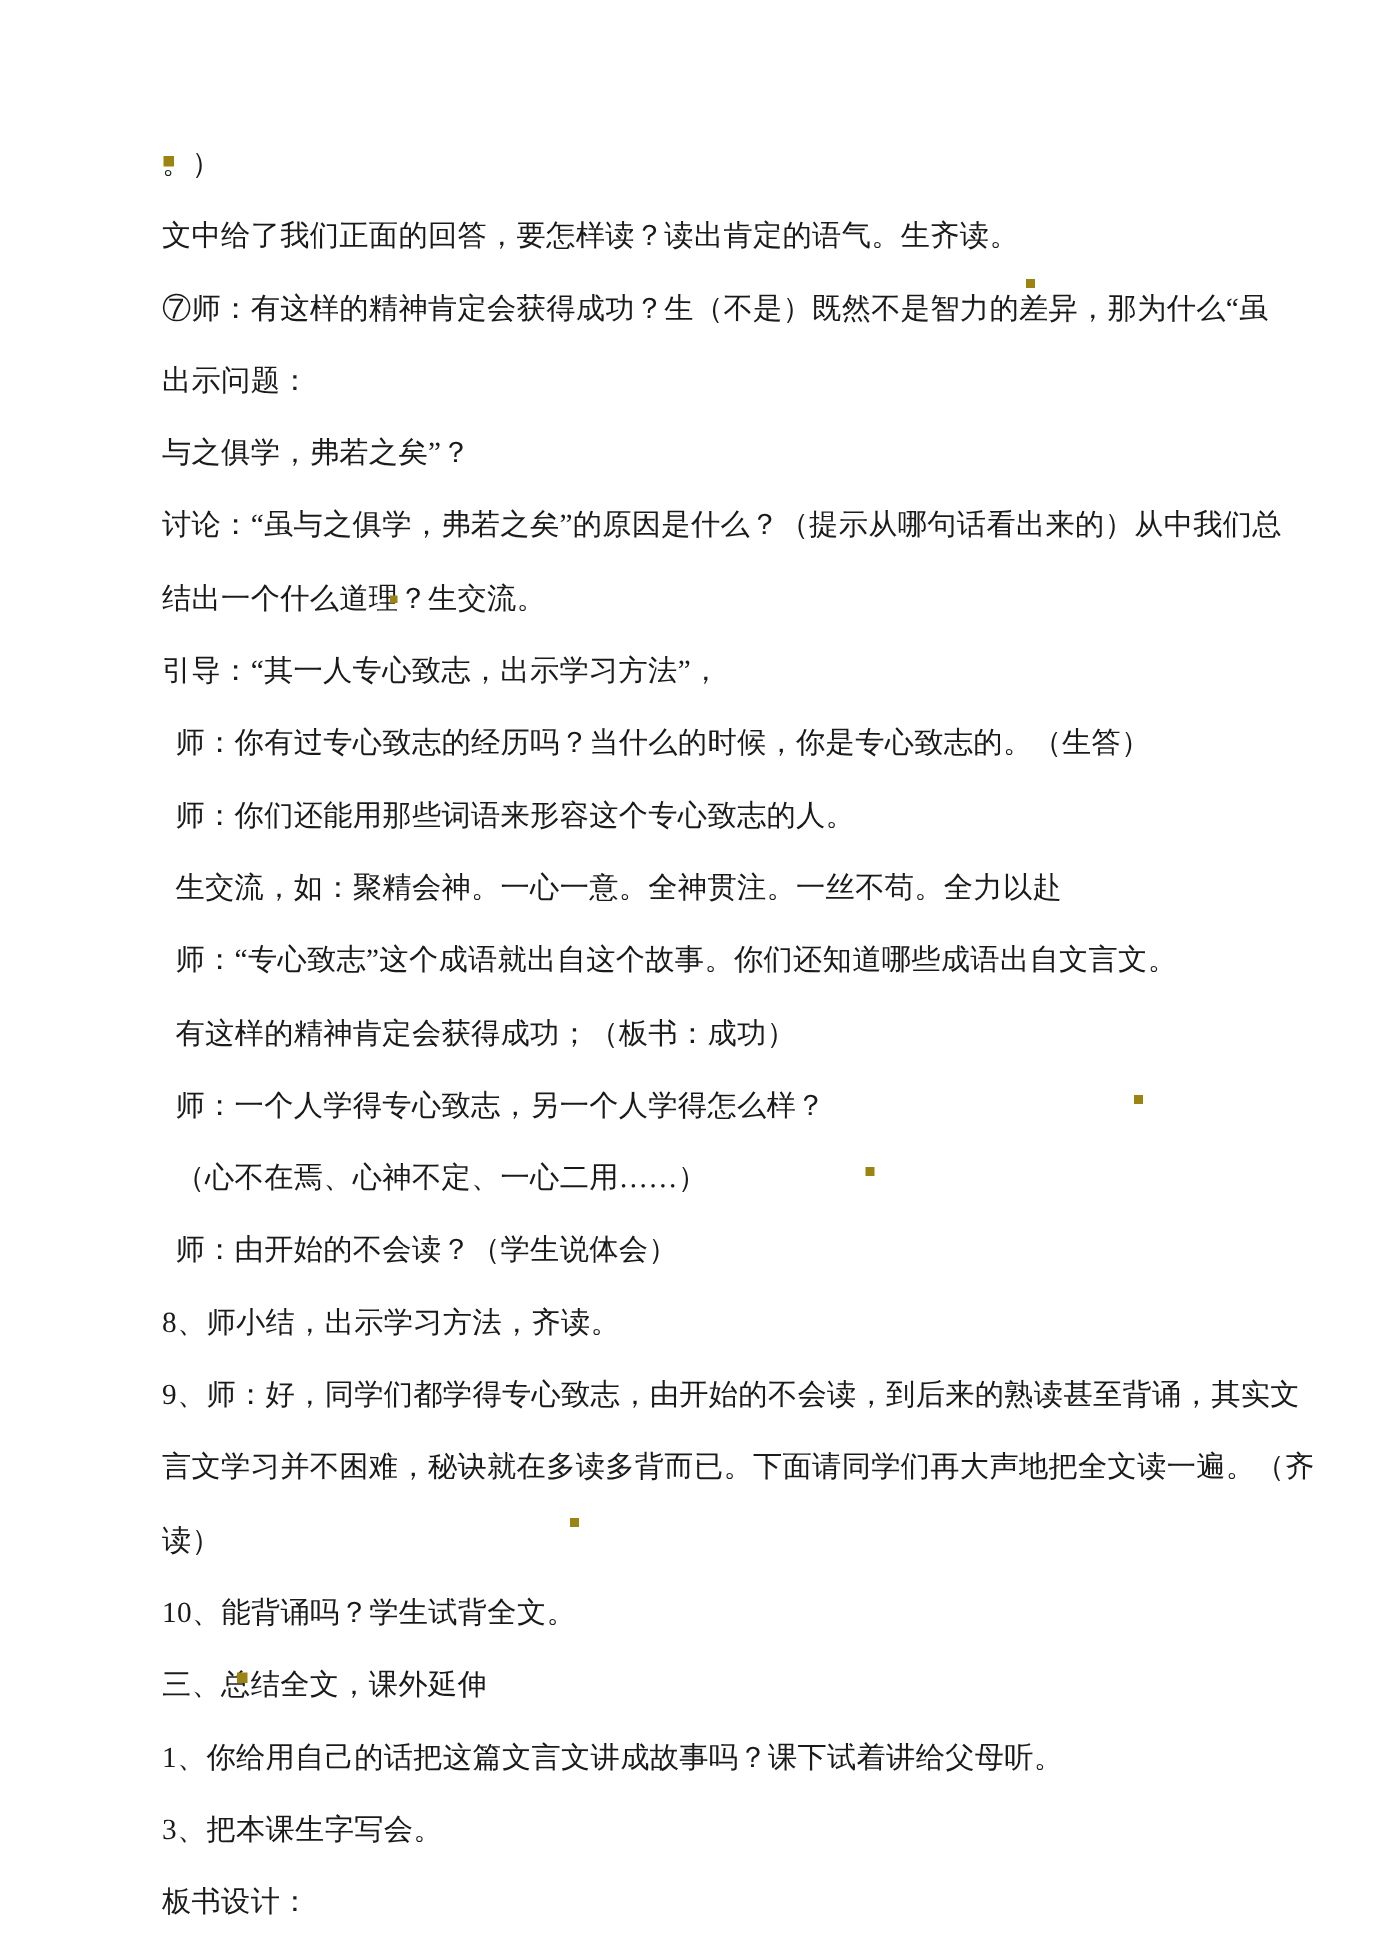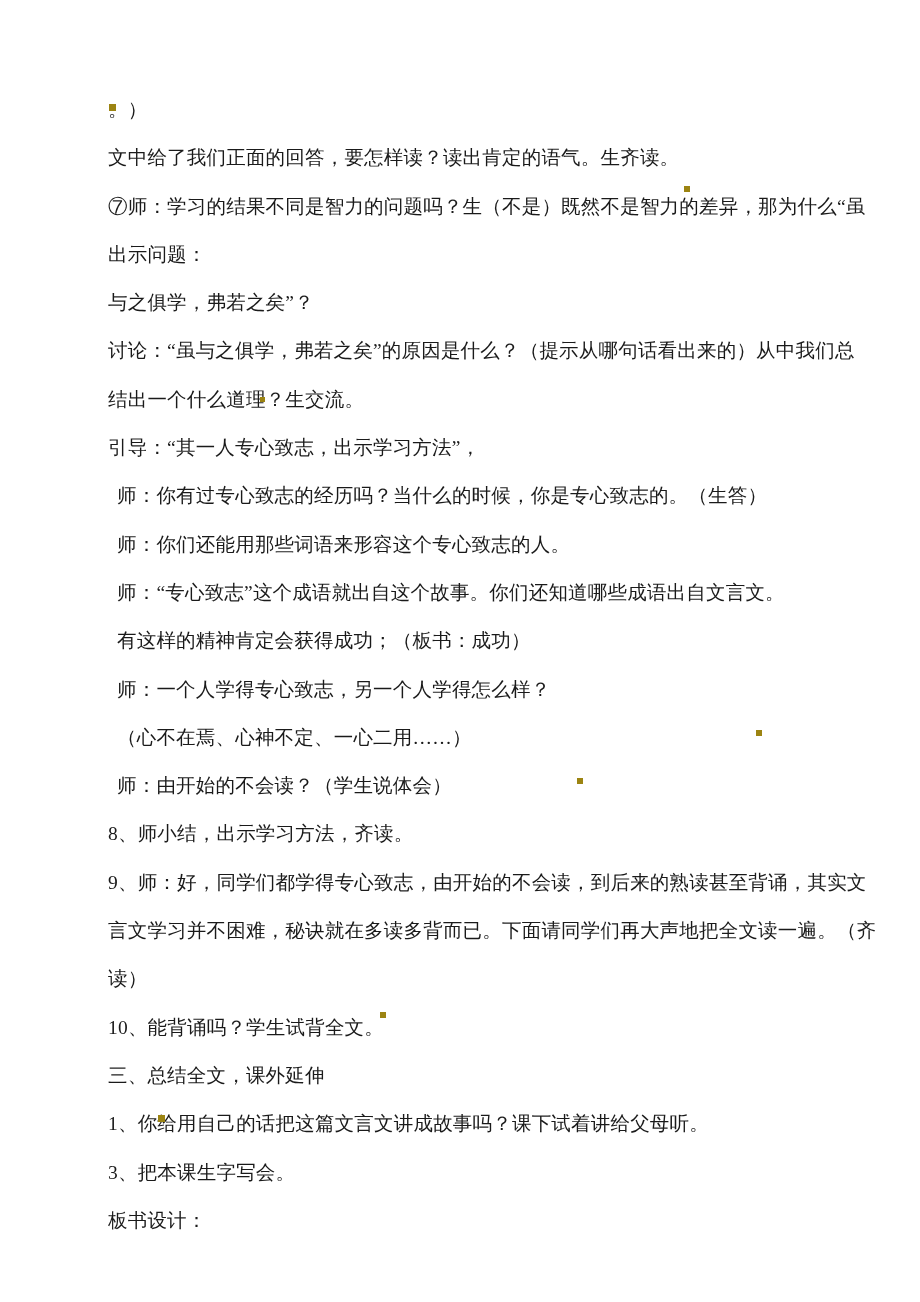--- a/index.html
+++ b/index.html
@@ -53,28 +53,29 @@
   .mark.m7 { left: 158px; top: 1115px; width: 7px; height: 7px; }
 </style>
 </head>
 <body>
 
 <div class="page">
 
   <div class="doc-body">
     <div class="line">。）</div>
     <div class="line">文中给了我们正面的回答，要怎样读？读出肯定的语气。生齐读。</div>
-    <div class="line">⑦师：学习的结果不同是智力的问题吗？生（不是）既然不是智力的差异，那为什么“虽</div>
+    <div class="line">⑦师：有这样的精神肯定会获得成功？生（不是）既然不是智力的差异，那为什么“虽</div>
     <div class="line">出示问题：</div>
     <div class="line">与之俱学，弗若之矣”？</div>
     <div class="line">讨论：“虽与之俱学，弗若之矣”的原因是什么？（提示从哪句话看出来的）从中我们总</div>
     <div class="line">结出一个什么道理？生交流。</div>
     <div class="line">引导：“其一人专心致志，出示学习方法”，</div>
     <div class="line indent1">师：你有过专心致志的经历吗？当什么的时候，你是专心致志的。（生答）</div>
     <div class="line indent1">师：你们还能用那些词语来形容这个专心致志的人。</div>
+    <div class="line indent1">生交流，如：聚精会神。一心一意。全神贯注。一丝不苟。全力以赴</div>
     <div class="line indent1">师：“专心致志”这个成语就出自这个故事。你们还知道哪些成语出自文言文。</div>
     <div class="line indent1">有这样的精神肯定会获得成功；（板书：成功）</div>
     <div class="line indent1">师：一个人学得专心致志，另一个人学得怎么样？</div>
     <div class="line indent1">（心不在焉、心神不定、一心二用……）</div>
     <div class="line indent1">师：由开始的不会读？（学生说体会）</div>
     <div class="line">8、师小结，出示学习方法，齐读。</div>
     <div class="line">9、师：好，同学们都学得专心致志，由开始的不会读，到后来的熟读甚至背诵，其实文</div>
     <div class="line">言文学习并不困难，秘诀就在多读多背而已。下面请同学们再大声地把全文读一遍。（齐</div>
     <div class="line">读）</div>
     <div class="line">10、能背诵吗？学生试背全文。</div>

